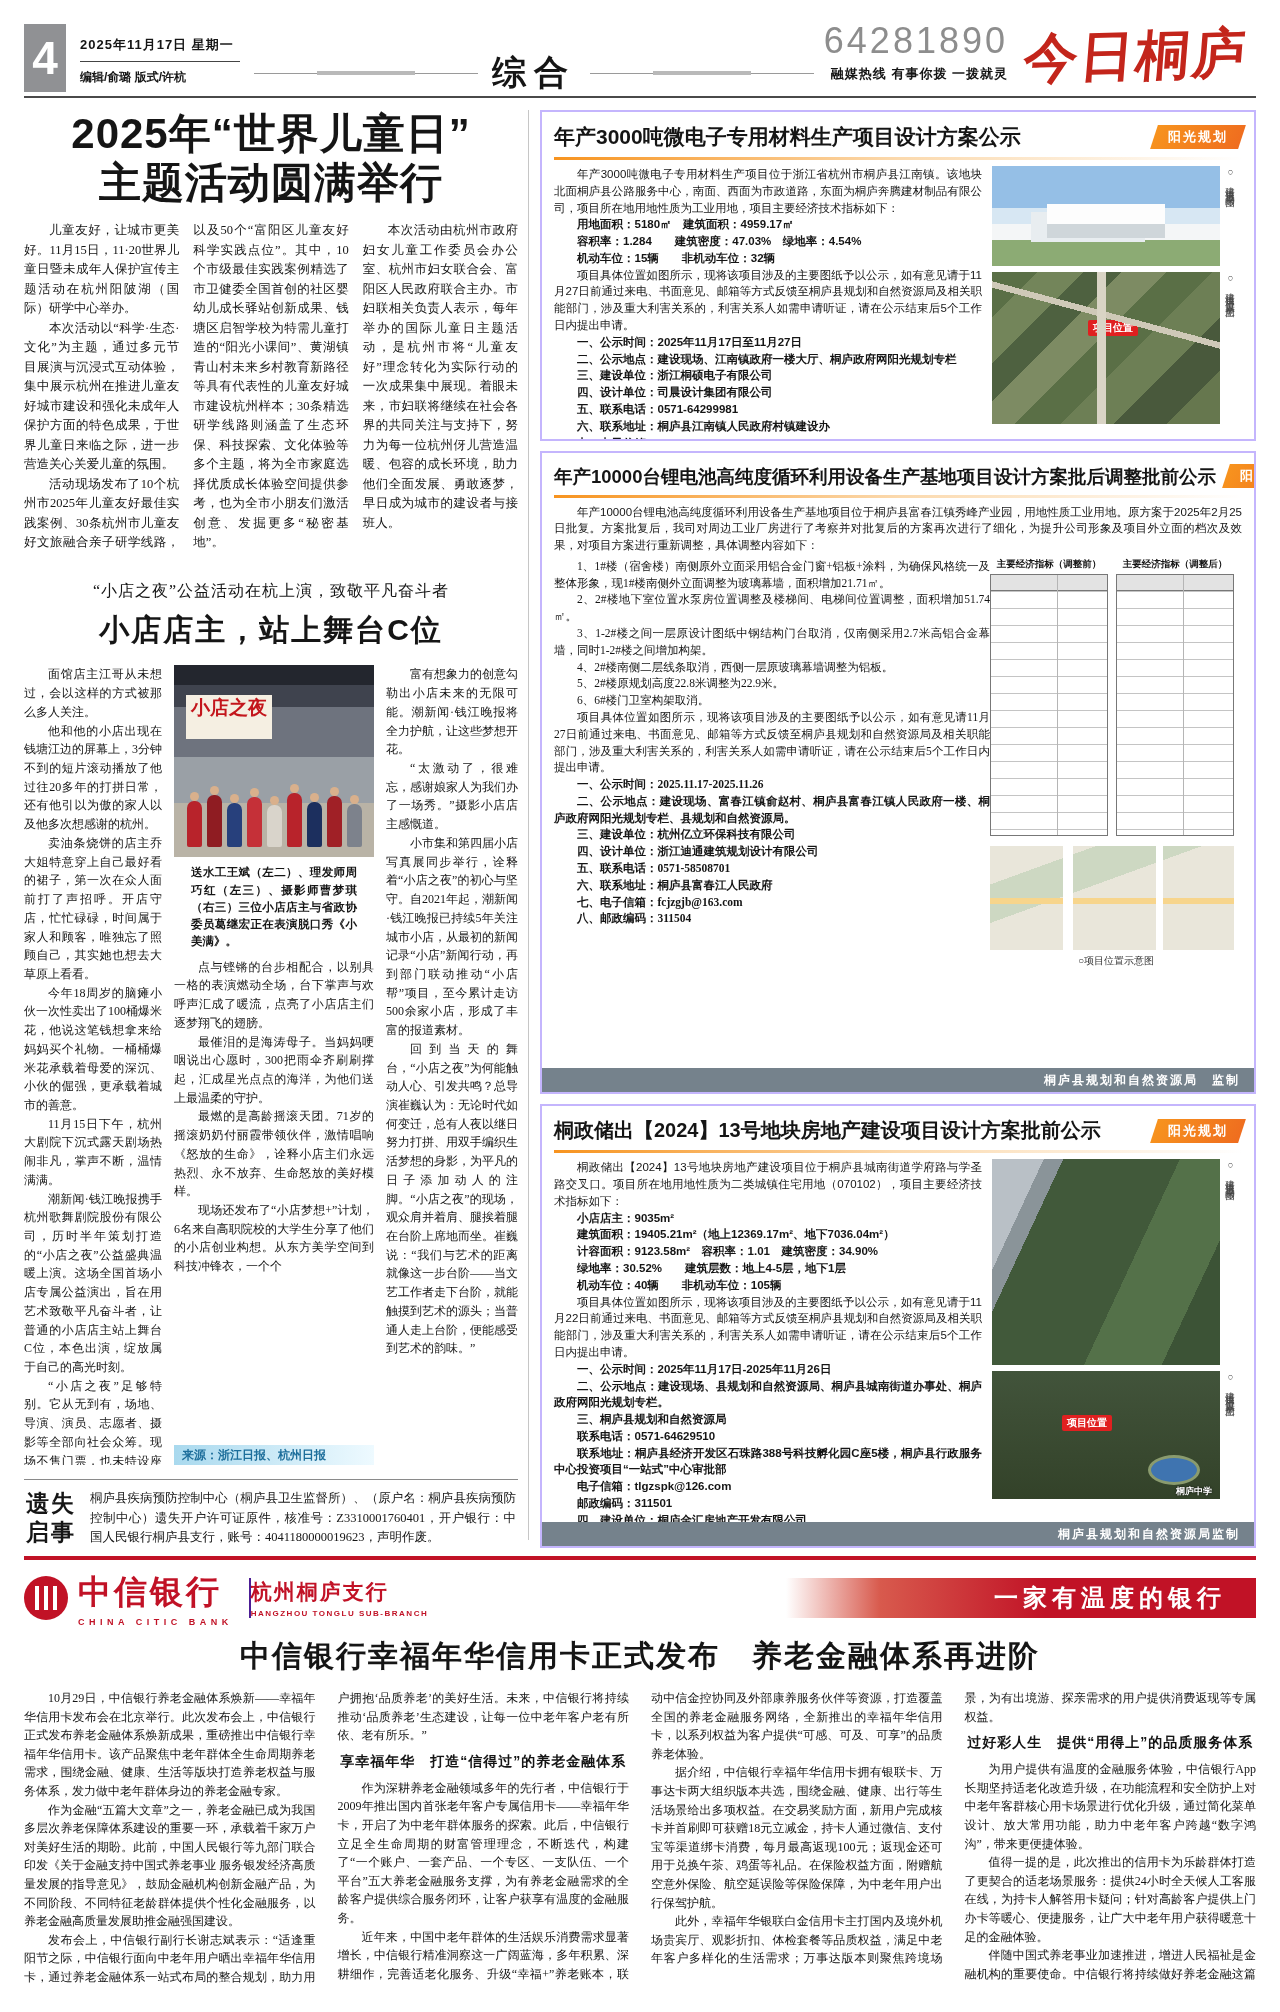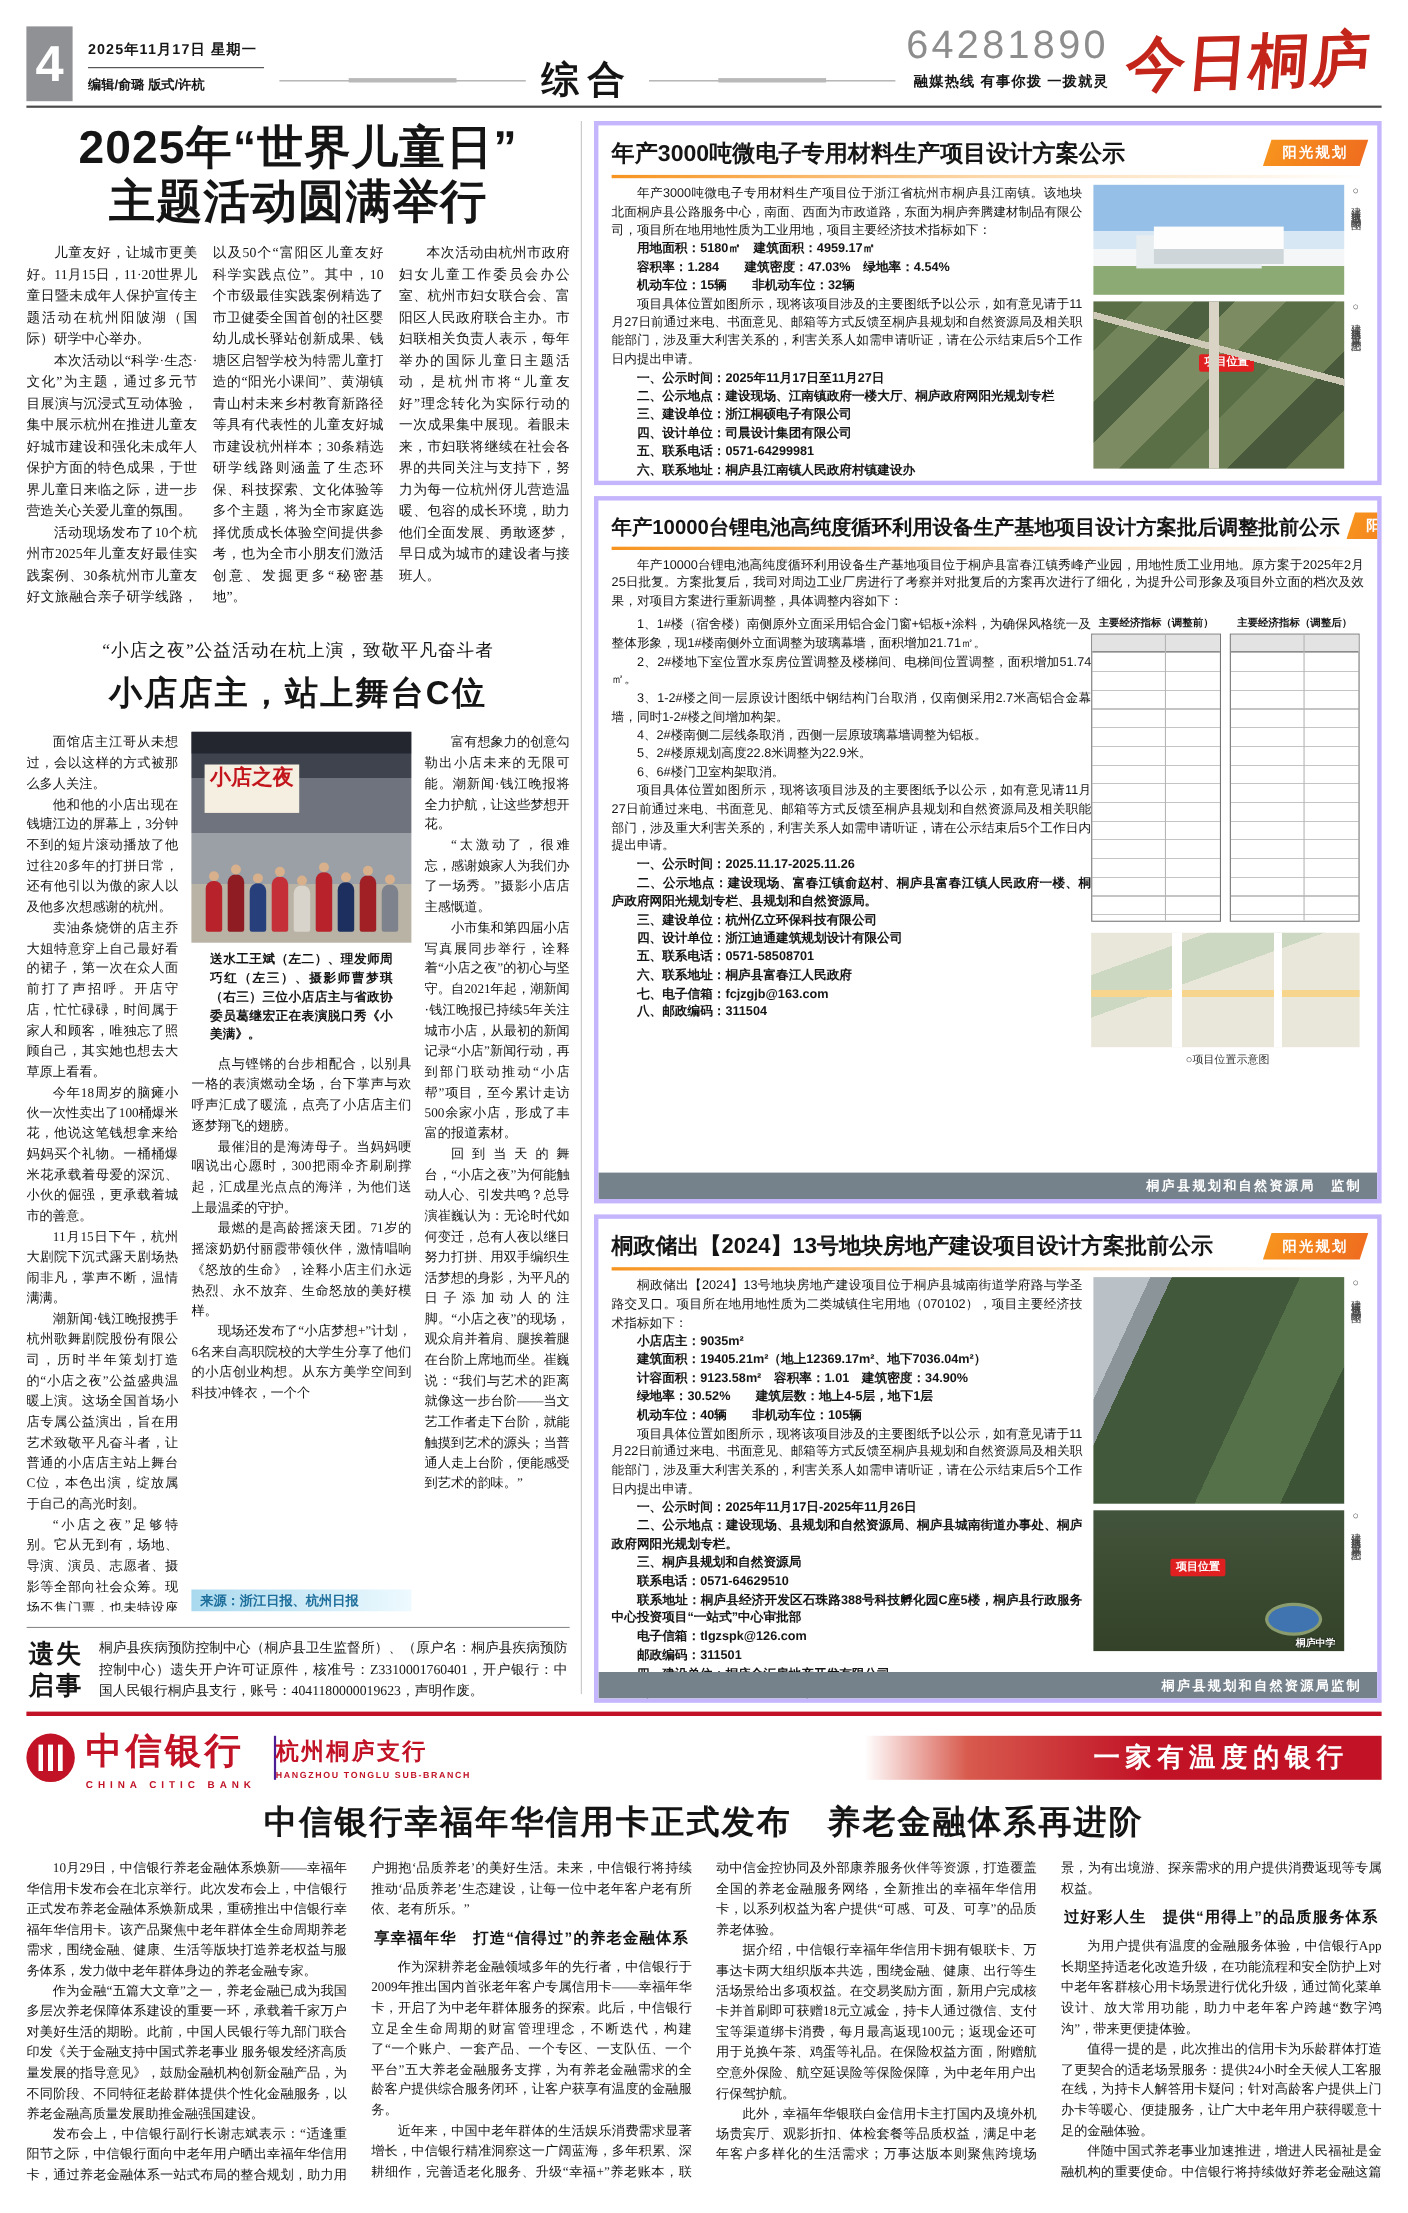--- a/index.html
+++ b/index.html
@@ -54,21 +54,21 @@
   .source { margin-top:17px; height:20px; background:linear-gradient(90deg,#a9d9ee,#eefaff);
             color:#1d6e9b; font:bold 12px/20px "Liberation Sans",sans-serif; padding-left:8px; }
   .lost { margin-top:14px; display:flex; gap:12px; border-top:1px solid #8a8a8a; border-bottom:1px solid #8a8a8a;
           padding:9px 2px; align-items:center; }
   .lostlabel { width:52px; font:bold 23px/1.25 "Liberation Serif",serif; letter-spacing:2px; }
   .losttext { flex:1; font-size:12.5px; line-height:1.55; text-align:justify; }
   .vdiv { position:absolute; left:528px; top:110px; width:1px; height:1430px; background:#c6c6c6; }
   
   .rightcol { position:absolute; left:540px; top:110px; width:716px; height:1438px;
               font-family:"Liberation Sans",sans-serif; display:flex; flex-direction:column; gap:10px; }
-  .noticebox { border:4px solid #c4b5fd; background:#fff; padding:6px 12px 0; position:relative; overflow:hidden; }
+  .noticebox { border:2px solid #c4b5fd; background:#fff; padding:6px 12px 0; position:relative; overflow:hidden; }
   .box1 { height:356px; } .box2 { height:692px; padding-bottom:26px; } .box3 { height:476px; padding-bottom:26px; }
   .ntrow { display:flex; align-items:center; gap:10px; padding:5px 0 6px;
            border-bottom:3px solid; border-image:linear-gradient(90deg,#f7931e,#fbd9ad,#fff) 1; margin-bottom:6px; }
   .ntitle { font-weight:900; font-size:21px; white-space:nowrap; }
   .box2 .ntitle { font-size:18.5px; } .box3 .ntitle { font-size:20px; }
   .tag { margin-left:auto; background:linear-gradient(100deg,#f7931e,#ef6d1f); color:#fff;
          font:bold 13px/24px "Liberation Sans",sans-serif; padding:0 14px; transform:skewX(-18deg); white-space:nowrap; }
   .tag span { display:inline-block; transform:skewX(18deg); letter-spacing:2px; }
   .ntext { font-size:11.5px; line-height:1.46; text-align:justify; }
   .ntext p { text-indent:2em; }
@@ -85,21 +85,21 @@
   .n1text,.n3text { width:428px; }
   .render1 { width:228px; height:100px; background:linear-gradient(#95bfe6 0 42%, #d7e7f3 42% 58%, #f4f6f7 58% 74%, #8cab74 74% 100%); position:relative; }
   .render1::after { content:''; position:absolute; left:24%; top:38%; width:52%; height:34%;
                     background:linear-gradient(#fdfdfd 0 60%, #cfd6da 60% 100%); box-shadow:-18px 6px 0 -2px #e8edf0; }
   .map1 { width:228px; height:152px; position:relative;
           background:linear-gradient(135deg,#5a6f46 0 12%,#73855a 12% 24%,#4e6140 24% 34%,#7d8b63 34% 46%,#5a6f46 46% 58%,#6d7f55 58% 72%,#49593c 72% 86%,#66774e 86% 100%); }
   .map1::after { content:''; position:absolute; inset:0;
           background:linear-gradient(90deg,transparent 46%,#d9d4c5 46% 50%,transparent 50%),
                      linear-gradient(15deg,transparent 64%,#cfc9b8 64% 67%,transparent 67%); }
   .n2intro { margin-bottom:4px; }
-  .n2grid { display:flex; gap:0; }
+  .n2grid { display:flex; gap:0;font-family:Liberation Serif, serif; }
   .n2text { width:436px; }
   .n2side { flex:1; }
   .tlabels { display:flex; gap:8px; }
   .tlabel { width:118px; text-align:center; font-weight:bold; font-size:9.5px; }
   .tables { display:flex; gap:8px; margin-top:3px; }
   .mini-table { width:118px; height:262px; border:1px solid #777; position:relative;
           background:repeating-linear-gradient(to bottom,#fff 0 16px,#c4c4c4 16px 17px); }
   .mini-table::before { content:''; display:block; height:15px; background:#e3e3e3; border-bottom:1px solid #777; }
   .mini-table::after { content:''; position:absolute; top:0; bottom:0; left:57%; width:1px; background:#b5b5b5; }
   .map2 { margin-top:10px; width:244px; height:104px; position:relative; background:#e9e6da; }

